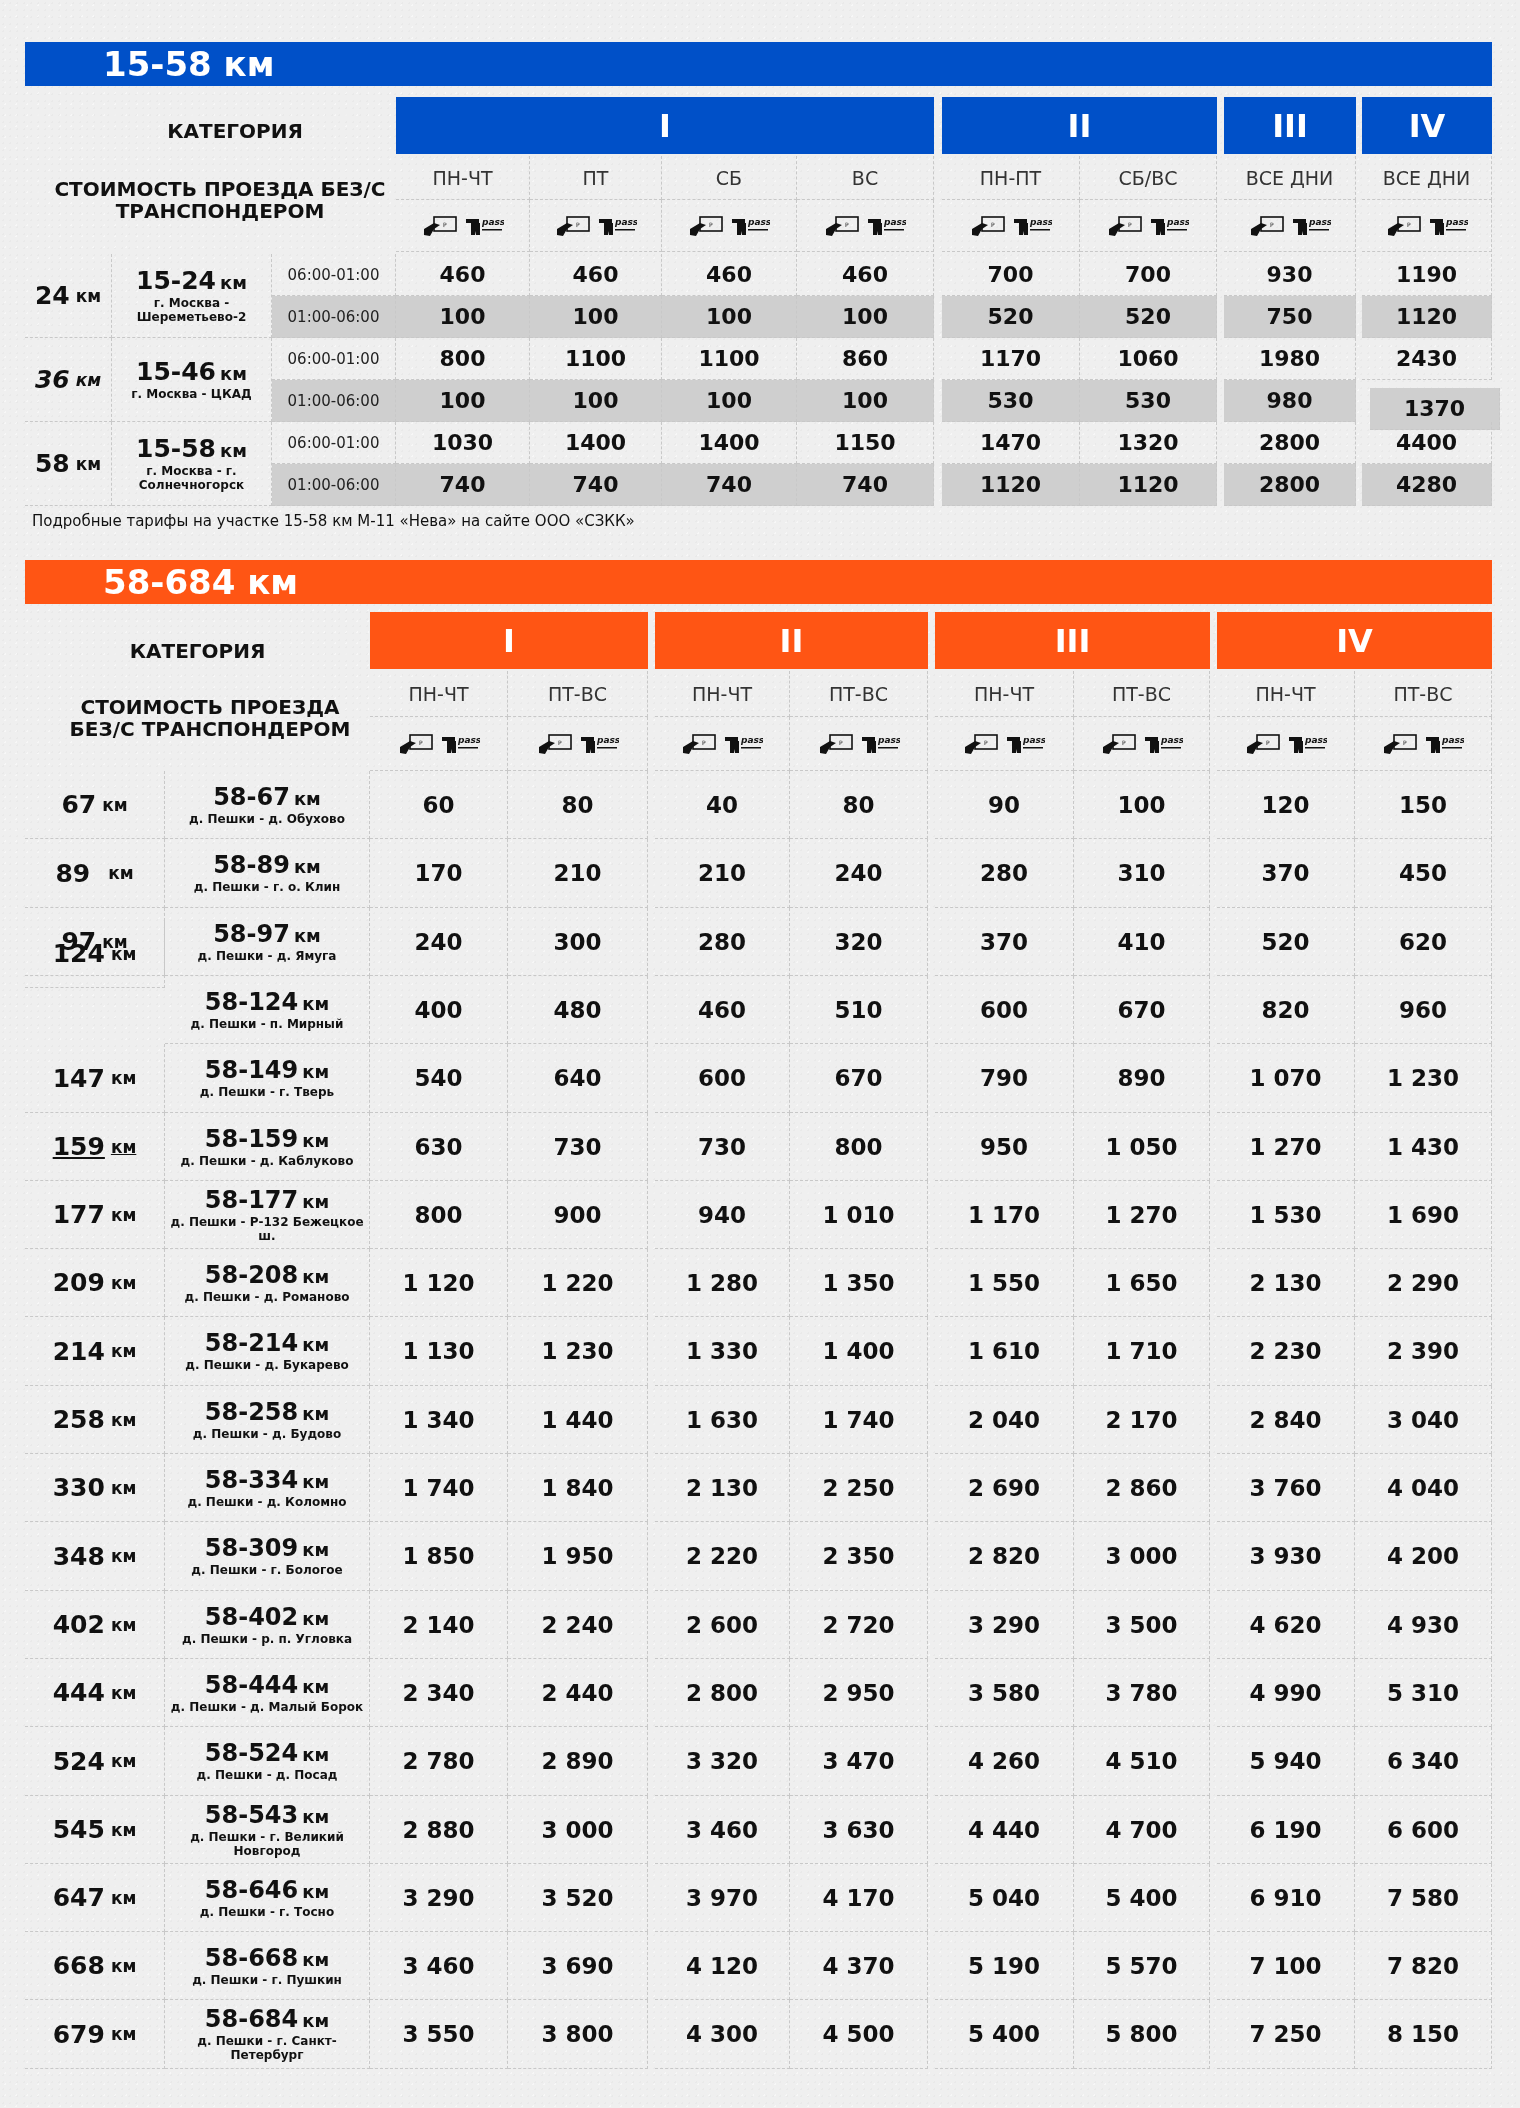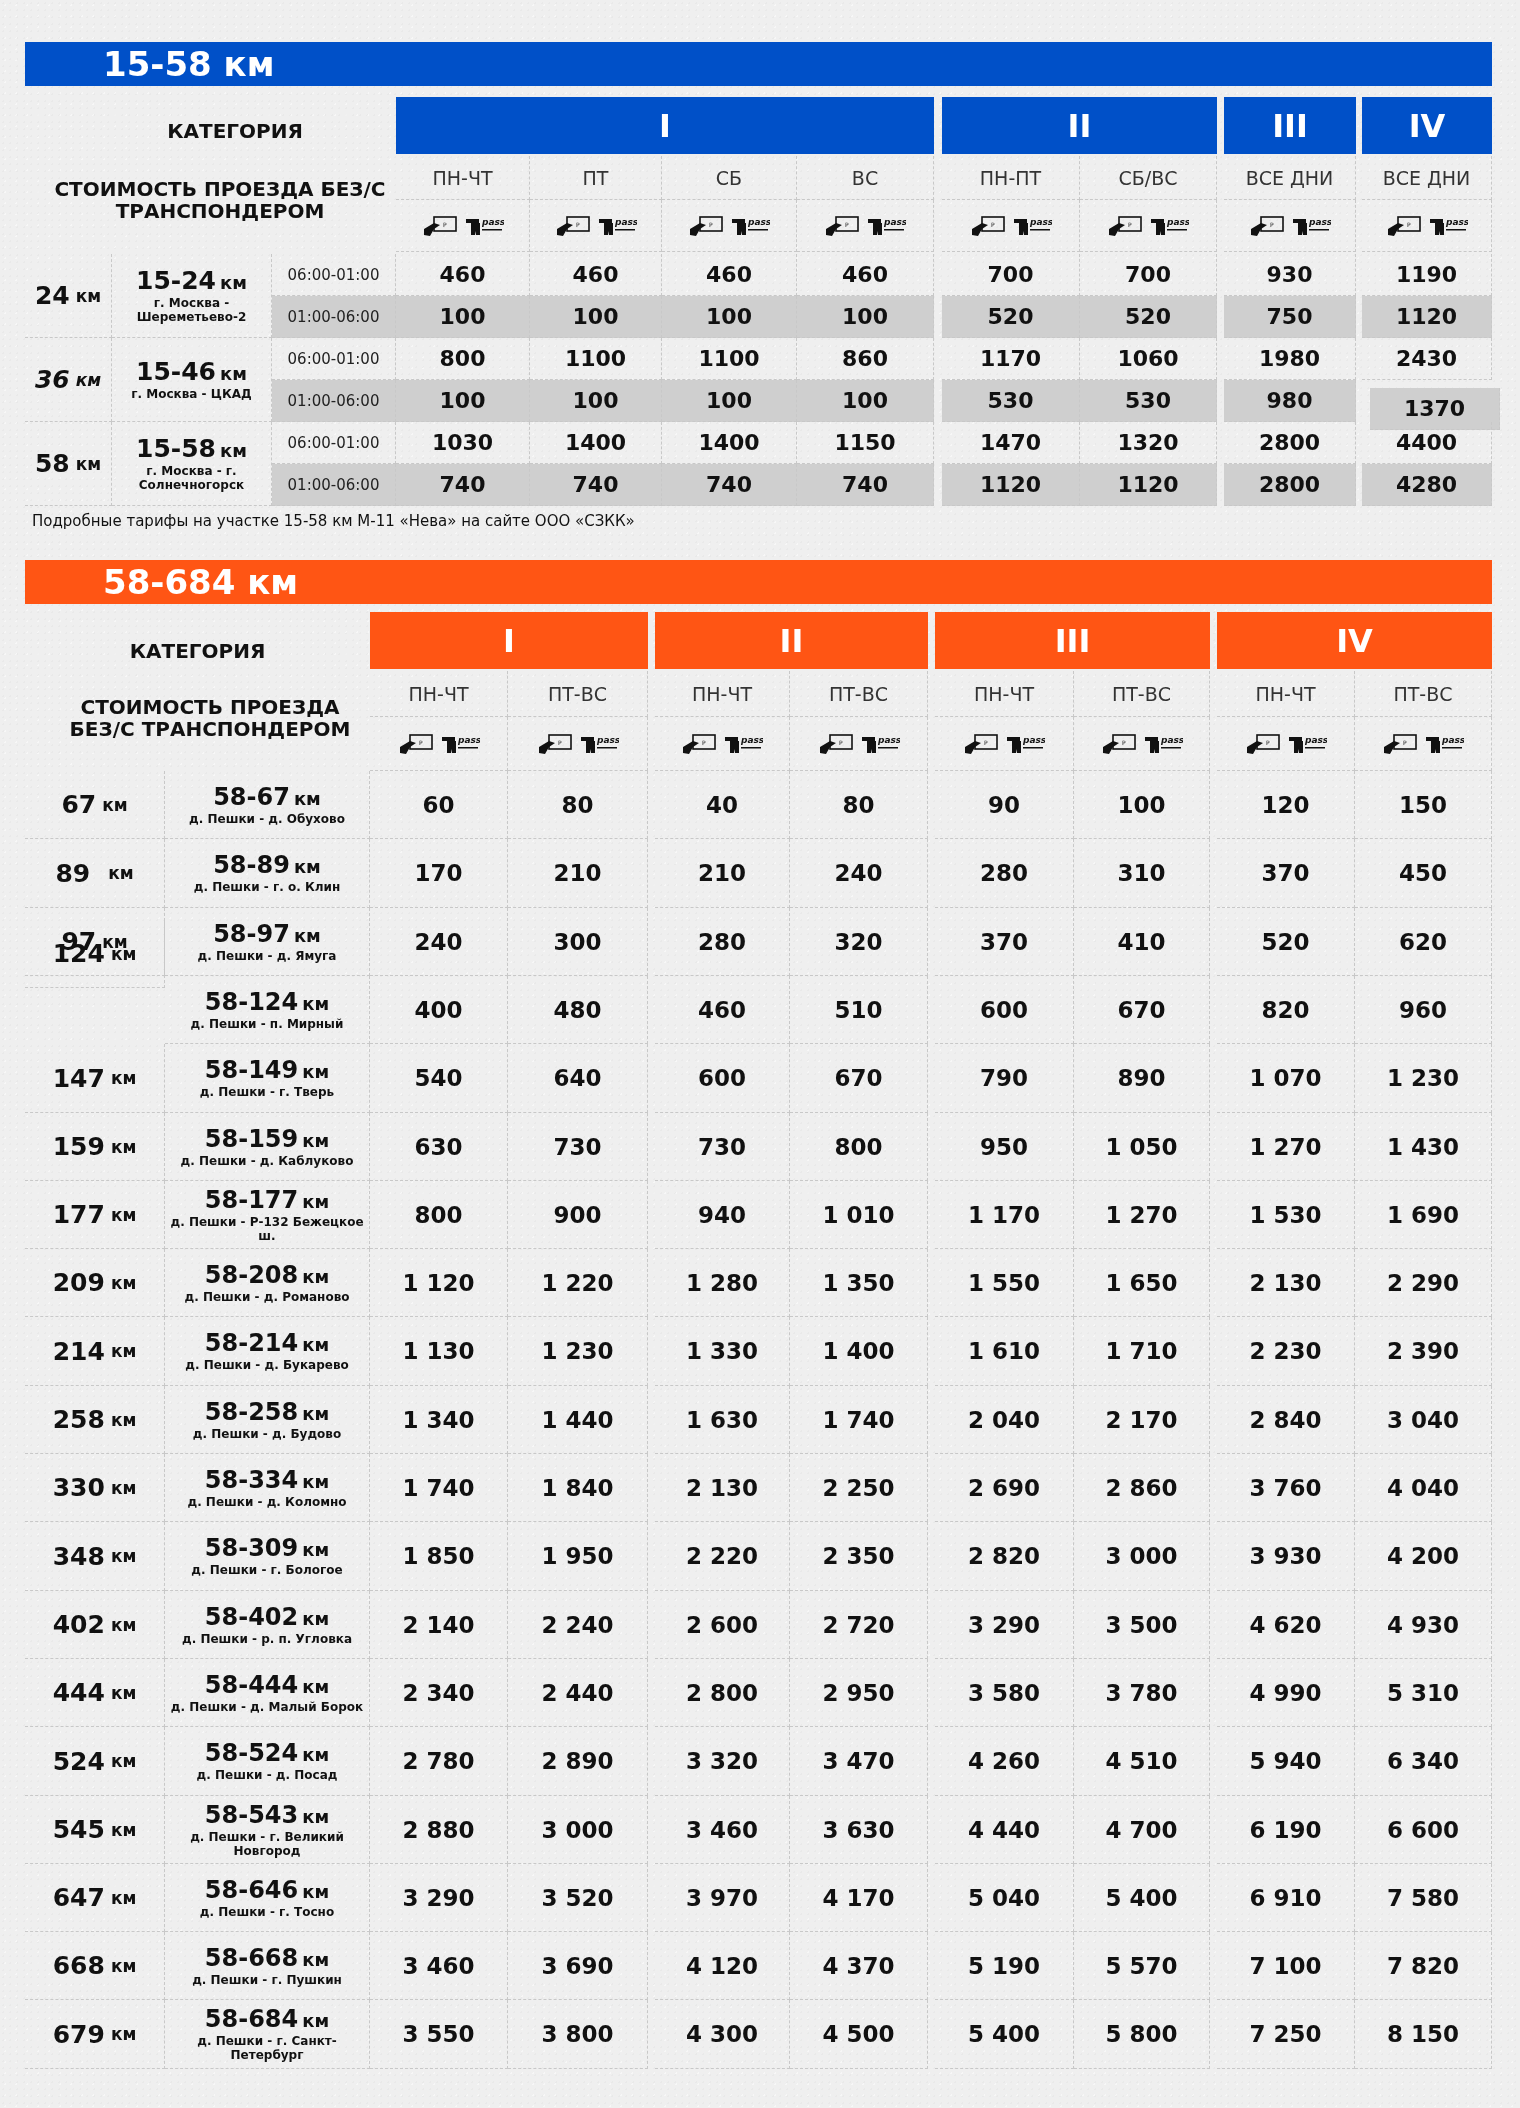--- a/index.html
+++ b/index.html
@@ -506,21 +506,21 @@
       <div class="place">д. Пешки - г. Тверь</div>
     </div>
     <div class="abs cell" style="left:370px;top:1044px;width:138px;height:69px;">540</div>
     <div class="abs cell" style="left:508px;top:1044px;width:140px;height:69px;">640</div>
     <div class="abs cell" style="left:655px;top:1044px;width:135px;height:69px;">600</div>
     <div class="abs cell" style="left:790px;top:1044px;width:138px;height:69px;">670</div>
     <div class="abs cell" style="left:935px;top:1044px;width:139px;height:69px;">790</div>
     <div class="abs cell" style="left:1074px;top:1044px;width:136px;height:69px;">890</div>
     <div class="abs cell" style="left:1217px;top:1044px;width:138px;height:69px;">1 070</div>
     <div class="abs cell" style="left:1355px;top:1044px;width:137px;height:69px;">1 230</div>
-    <div class="abs kmcell" style="left:25px;top:1113px;width:140px;height:68px;">
+    <div class="abs kmcell" style="left:25px;top:1113px;width:140px;height:68px;text-decoration:underline;">
       <span>159</span>
       <small>км</small>
     </div>
     <div class="abs route" style="left:165px;top:1113px;width:205px;height:68px;">
       <div class="seg"><span>58-159</span><small>км</small></div>
       <div class="place">д. Пешки - д. Каблуково</div>
     </div>
     <div class="abs cell" style="left:370px;top:1113px;width:138px;height:68px;">630</div>
     <div class="abs cell" style="left:508px;top:1113px;width:140px;height:68px;">730</div>
     <div class="abs cell" style="left:655px;top:1113px;width:135px;height:68px;">730</div>

